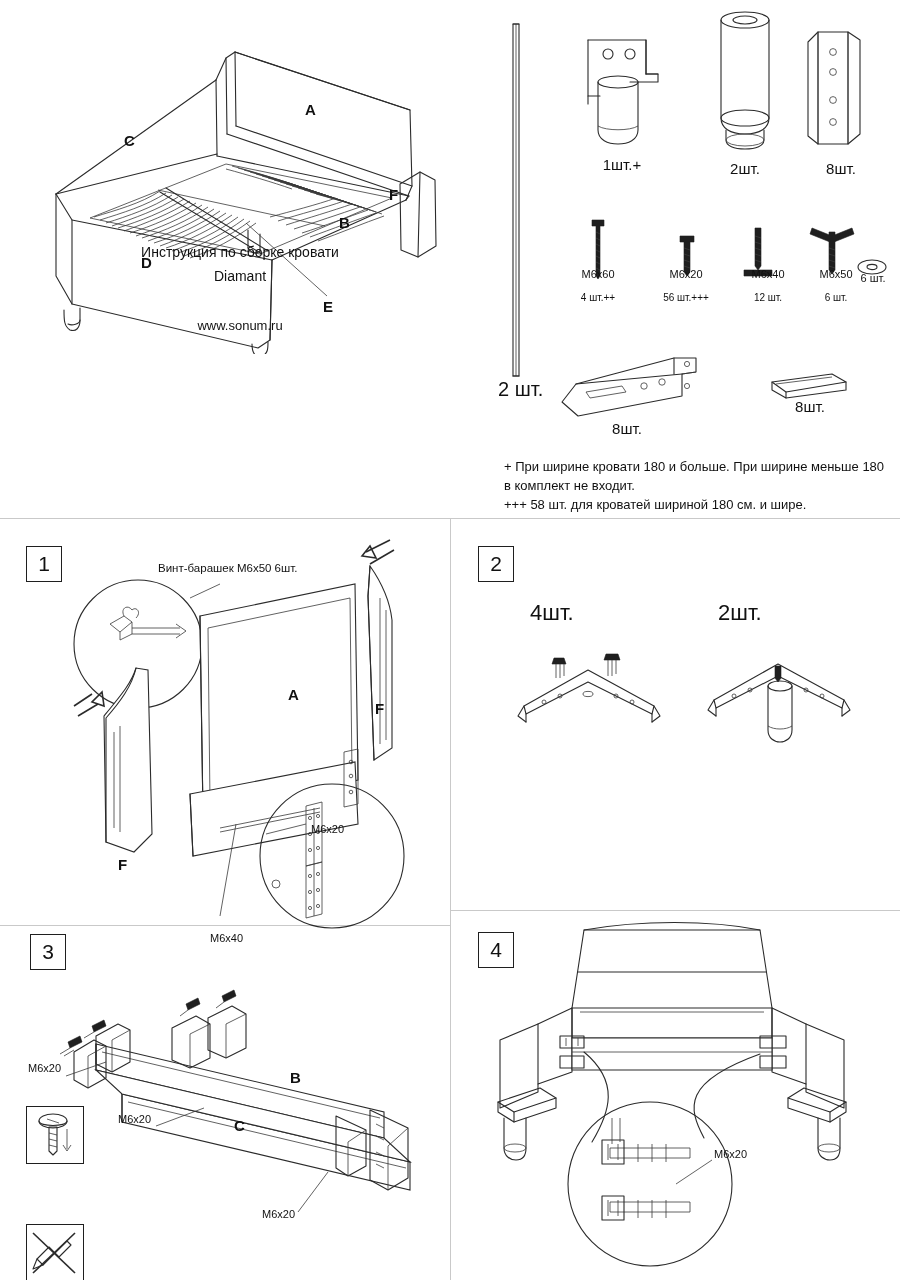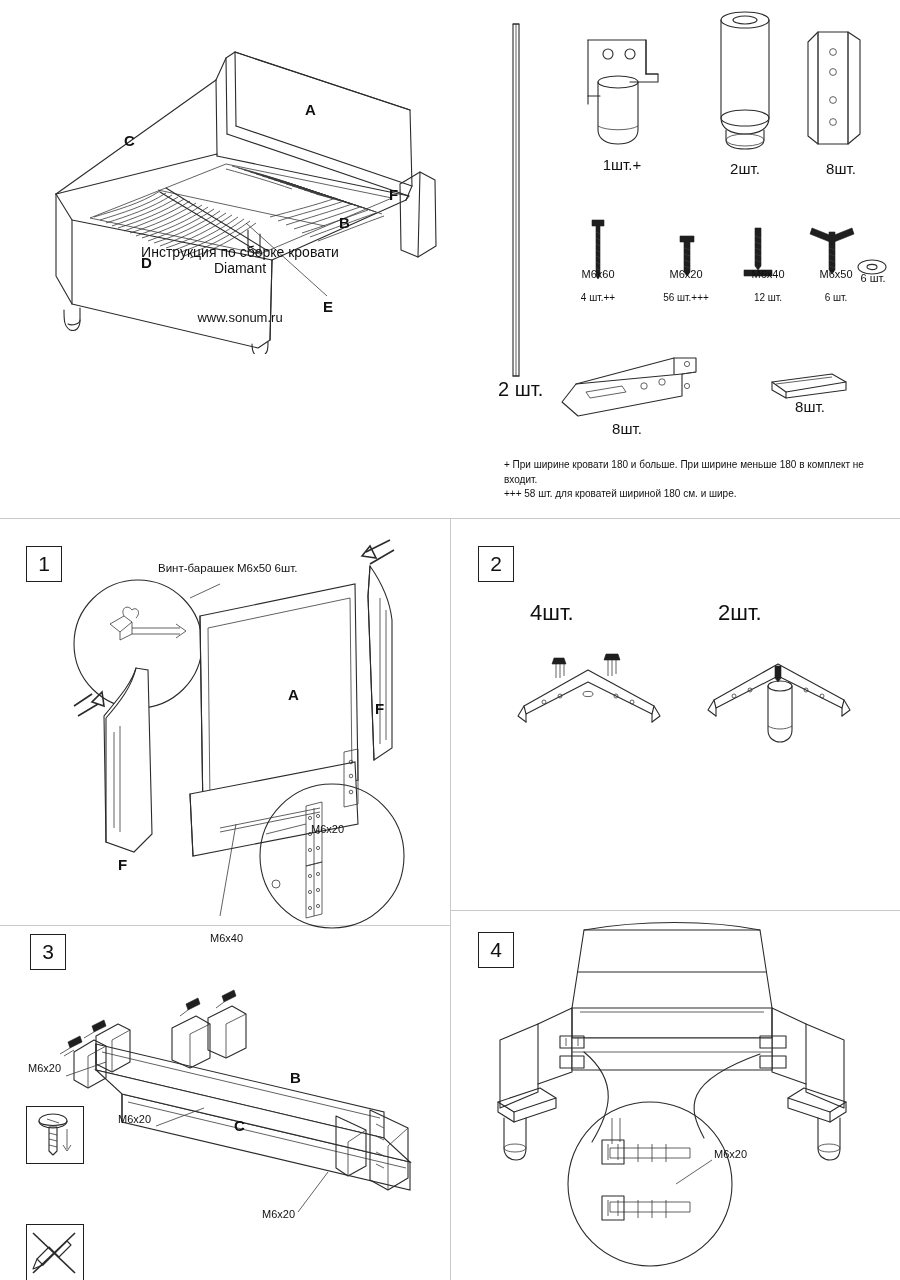--- a/index.html
+++ b/index.html
@@ -12,21 +12,21 @@
   .abs{position:absolute;}
   svg{display:block;}
   .ln{fill:none;stroke:#2b2b2b;stroke-width:1.1;stroke-linejoin:round;stroke-linecap:round;}
   .ln-thin{fill:none;stroke:#3a3a3a;stroke-width:0.8;}
   .ln-thick{fill:none;stroke:#2b2b2b;stroke-width:1.6;}
   .fillblack{fill:#1f1f1f;stroke:#1f1f1f;stroke-width:0.6;}
   .fillwhite{fill:#ffffff;stroke:#2b2b2b;stroke-width:1.1;}
   .lbl{font-size:15px;font-weight:bold;color:#111;}
   .lbl-sm{font-size:11px;color:#111;}
   .cap{font-size:14px;color:#111;}
-  .note{font-size:10px;color:#111;line-height:1.45;}
+  .note{font-size:13px;color:#111;line-height:1.45;}
   .stepbox{
     width:34px;height:34px;border:1.6px solid #1f1f1f;
     display:flex;align-items:center;justify-content:center;
     font-size:21px;color:#111;background:#fff;
   }
   .partcount{font-size:15px;color:#111;text-align:center;}
   .partcount-lg{font-size:20px;color:#111;text-align:left;}
   .boltname{font-size:11px;color:#111;text-align:center;}
   .boltqty{font-size:10px;color:#111;text-align:center;}
   .divider{position:absolute;left:0;width:900px;height:1px;background:#c9c9c9;}
@@ -130,21 +130,21 @@
   <div class="abs lbl" style="left:141px;top:254px;">D</div>
   <div class="abs lbl" style="left:323px;top:298px;">E</div>
   <div class="abs" style="left:245px;top:222px;">
     <svg width="100" height="86" viewBox="0 0 100 86">
         <path class="ln-thin" d="M1 1 L82 74"></path>
       </svg>
   </div>
 
   <div class="titleblock" style="left:30px;top:244px;">
     <div class="cap" style="margin-top:0;">Инструкция по сборке кровати</div>
-    <div class="cap" style="margin-top:0;">Diamant</div>
+    <div class="cap" style="margin-top:8px;">Diamant</div>
     <div class="url" style="margin-top:34px;">www.sonum.ru</div>
   </div>
 
   <div class="abs" style="left:505px;top:20px;">
     <svg width="24" height="360" viewBox="0 0 24 360">
       <path class="ln" d="M8 4 L14 4 L14 356 L8 356 Z"></path>
       <path class="ln-thin" d="M11 4 L11 356"></path>
       <path class="ln" d="M8 4 L14 4 M8 356 L14 356"></path>
     </svg>
   </div>

